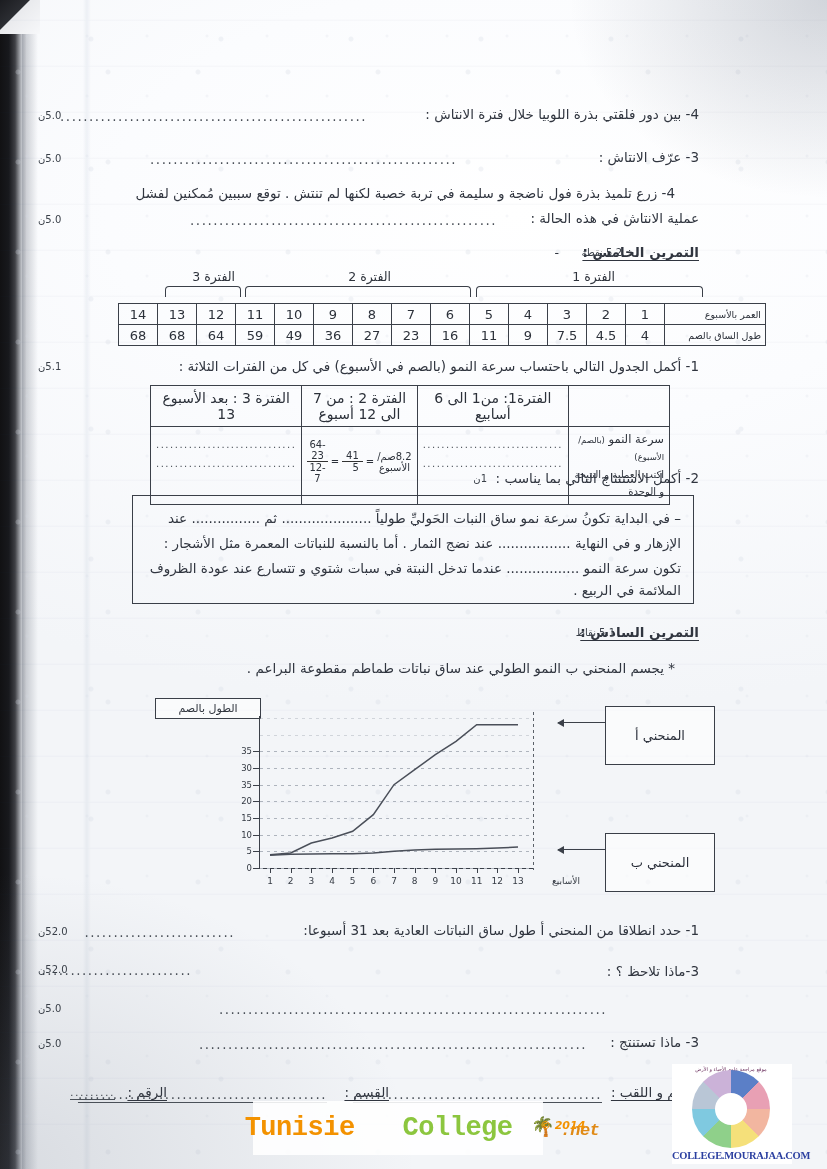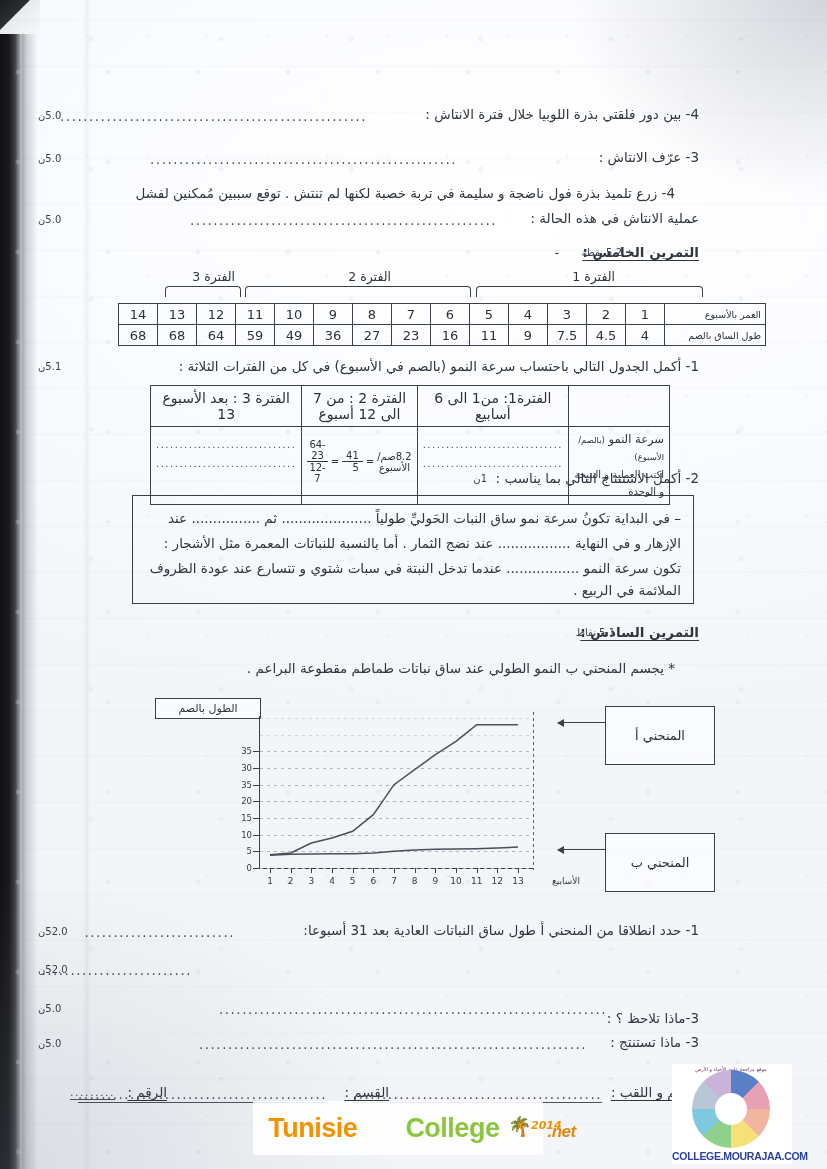--- a/index.html
+++ b/index.html
@@ -86,36 +86,36 @@
   svg.curves{position:absolute;left:0;top:0;width:330px;height:205px;overflow:visible;}
   .legbox{position:absolute;border:1.1px solid #3a3f48;font-size:13px;color:#2a2f3a;
           text-align:center;padding:21px 10px;background:rgba(255,255,255,.6);}
   .arrow{position:absolute;height:1.2px;background:#3b4049;}
   .arrow:after{content:"";position:absolute;left:-1px;top:-3.5px;border-top:4px solid transparent;
     border-bottom:4px solid transparent;border-right:7px solid #3b4049;}
 
   
   .wm{position:absolute;left:253px;top:1101px;width:290px;height:54px;
       background:rgba(255,255,255,.88);display:flex;align-items:center;justify-content:center;}
-  .wmtxt{font-family:Liberation Sans, sans-serif;font-weight:bold;font-size:27px;
+  .wmtxt{font-family:Liberation Mono, monospace;font-weight:bold;font-size:27px;
          letter-spacing:-.5px;direction:ltr;margin-left:48px;}
   .wm-t{color:#f39200;}.wm-c{color:#8cc63f;}.wm-net{color:#e08a16;font-size:17px;font-style:italic;}
   .wmyear{position:absolute;right:14px;top:6px;font-size:11px;color:#f39200;font-weight:bold;font-style:italic;direction:ltr;}
   .palm{position:absolute;right:44px;top:2px;font-size:19px;color:#3b3b3b;}
 
   .logo{position:absolute;left:672px;top:1064px;width:120px;height:100px;background:#ffffff;}
   .ring{position:absolute;left:20px;top:6px;width:78px;height:78px;border-radius:50%;
         background:conic-gradient(
           #5b7fc7 0deg 45deg, #e8a0b4 45deg 90deg, #f2b6a0 90deg 135deg,
           #f5e07a 135deg 180deg, #8fd08a 180deg 225deg, #7fc9e0 225deg 270deg,
           #b9c6d6 270deg 315deg, #cbb2d8 315deg 360deg);}
   .ring:after{content:"";position:absolute;left:23px;top:23px;width:32px;height:32px;border-radius:50%;background:#fff;}
   .ringtxt{position:absolute;left:10px;top:2px;width:98px;text-align:center;font-size:5px;color:#6b2f5e;}
   .logotxt{position:absolute;left:0;top:86px;width:120px;text-align:center;
-           font-family:Liberation Sans, sans-serif;font-weight:bold;
+           font-family:Liberation Serif, serif;font-weight:bold;
            font-size:10.5px;color:#2b3fa0;letter-spacing:-.3px;direction:ltr;}
 </style>
 </head>
 <body>
 
 <div class="page">
   <div class="scan-edge"></div>
   <div class="scan-edge2"></div>
   <div class="corner-fold"></div>
   <div class="bleed"></div>
@@ -359,21 +359,21 @@
     <div class="arrow" style="left:558px;top:849px;width:48px;"></div>
     <div class="legbox" style="left:605px;top:833px;width:88px;">المنحني ب</div>
 
     <div class="ln ar sz13" style="right:128px;top:922px;">1- حدد انطلاقا من المنحني أ طول ساق النباتات العادية بعد 13 أسبوعا:</div>
     <div class="ln ar sz13 dots" style="right:592px;top:924px;">..........................</div>
     <div class="ln pts" style="left:38px;top:926px;">0.25ن</div>
 
     <div class="ln ar sz13 dots" style="right:635px;top:962px;">..........................</div>
     <div class="ln pts" style="left:38px;top:964px;">0.25ن</div>
 
-    <div class="ln ar sz13" style="right:128px;top:1010px;">3-ماذا تلاحظ ؟ :</div>
+    <div class="ln ar sz13" style="right:128px;top:963px;">3-ماذا تلاحظ ؟ :</div>
     <div class="ln ar sz13 dots" style="right:220px;top:1001px;">...................................................................</div>
     <div class="ln pts" style="left:38px;top:1003px;">0.5ن</div>
 
     <div class="ln ar sz13" style="right:128px;top:1034px;">3- ماذا تستنتج :</div>
     <div class="ln ar sz13 dots" style="right:240px;top:1036px;">...................................................................</div>
     <div class="ln pts" style="left:38px;top:1038px;">0.5ن</div>
 
     <div class="ln ar sz13 u" style="right:128px;top:1084px;">الاسم و اللقب :</div>
     <div class="ln ar sz13 u dots" style="right:225px;top:1086px;">...........................................</div>
     <div class="ln ar sz13 u" style="right:438px;top:1084px;">القسم :</div>

